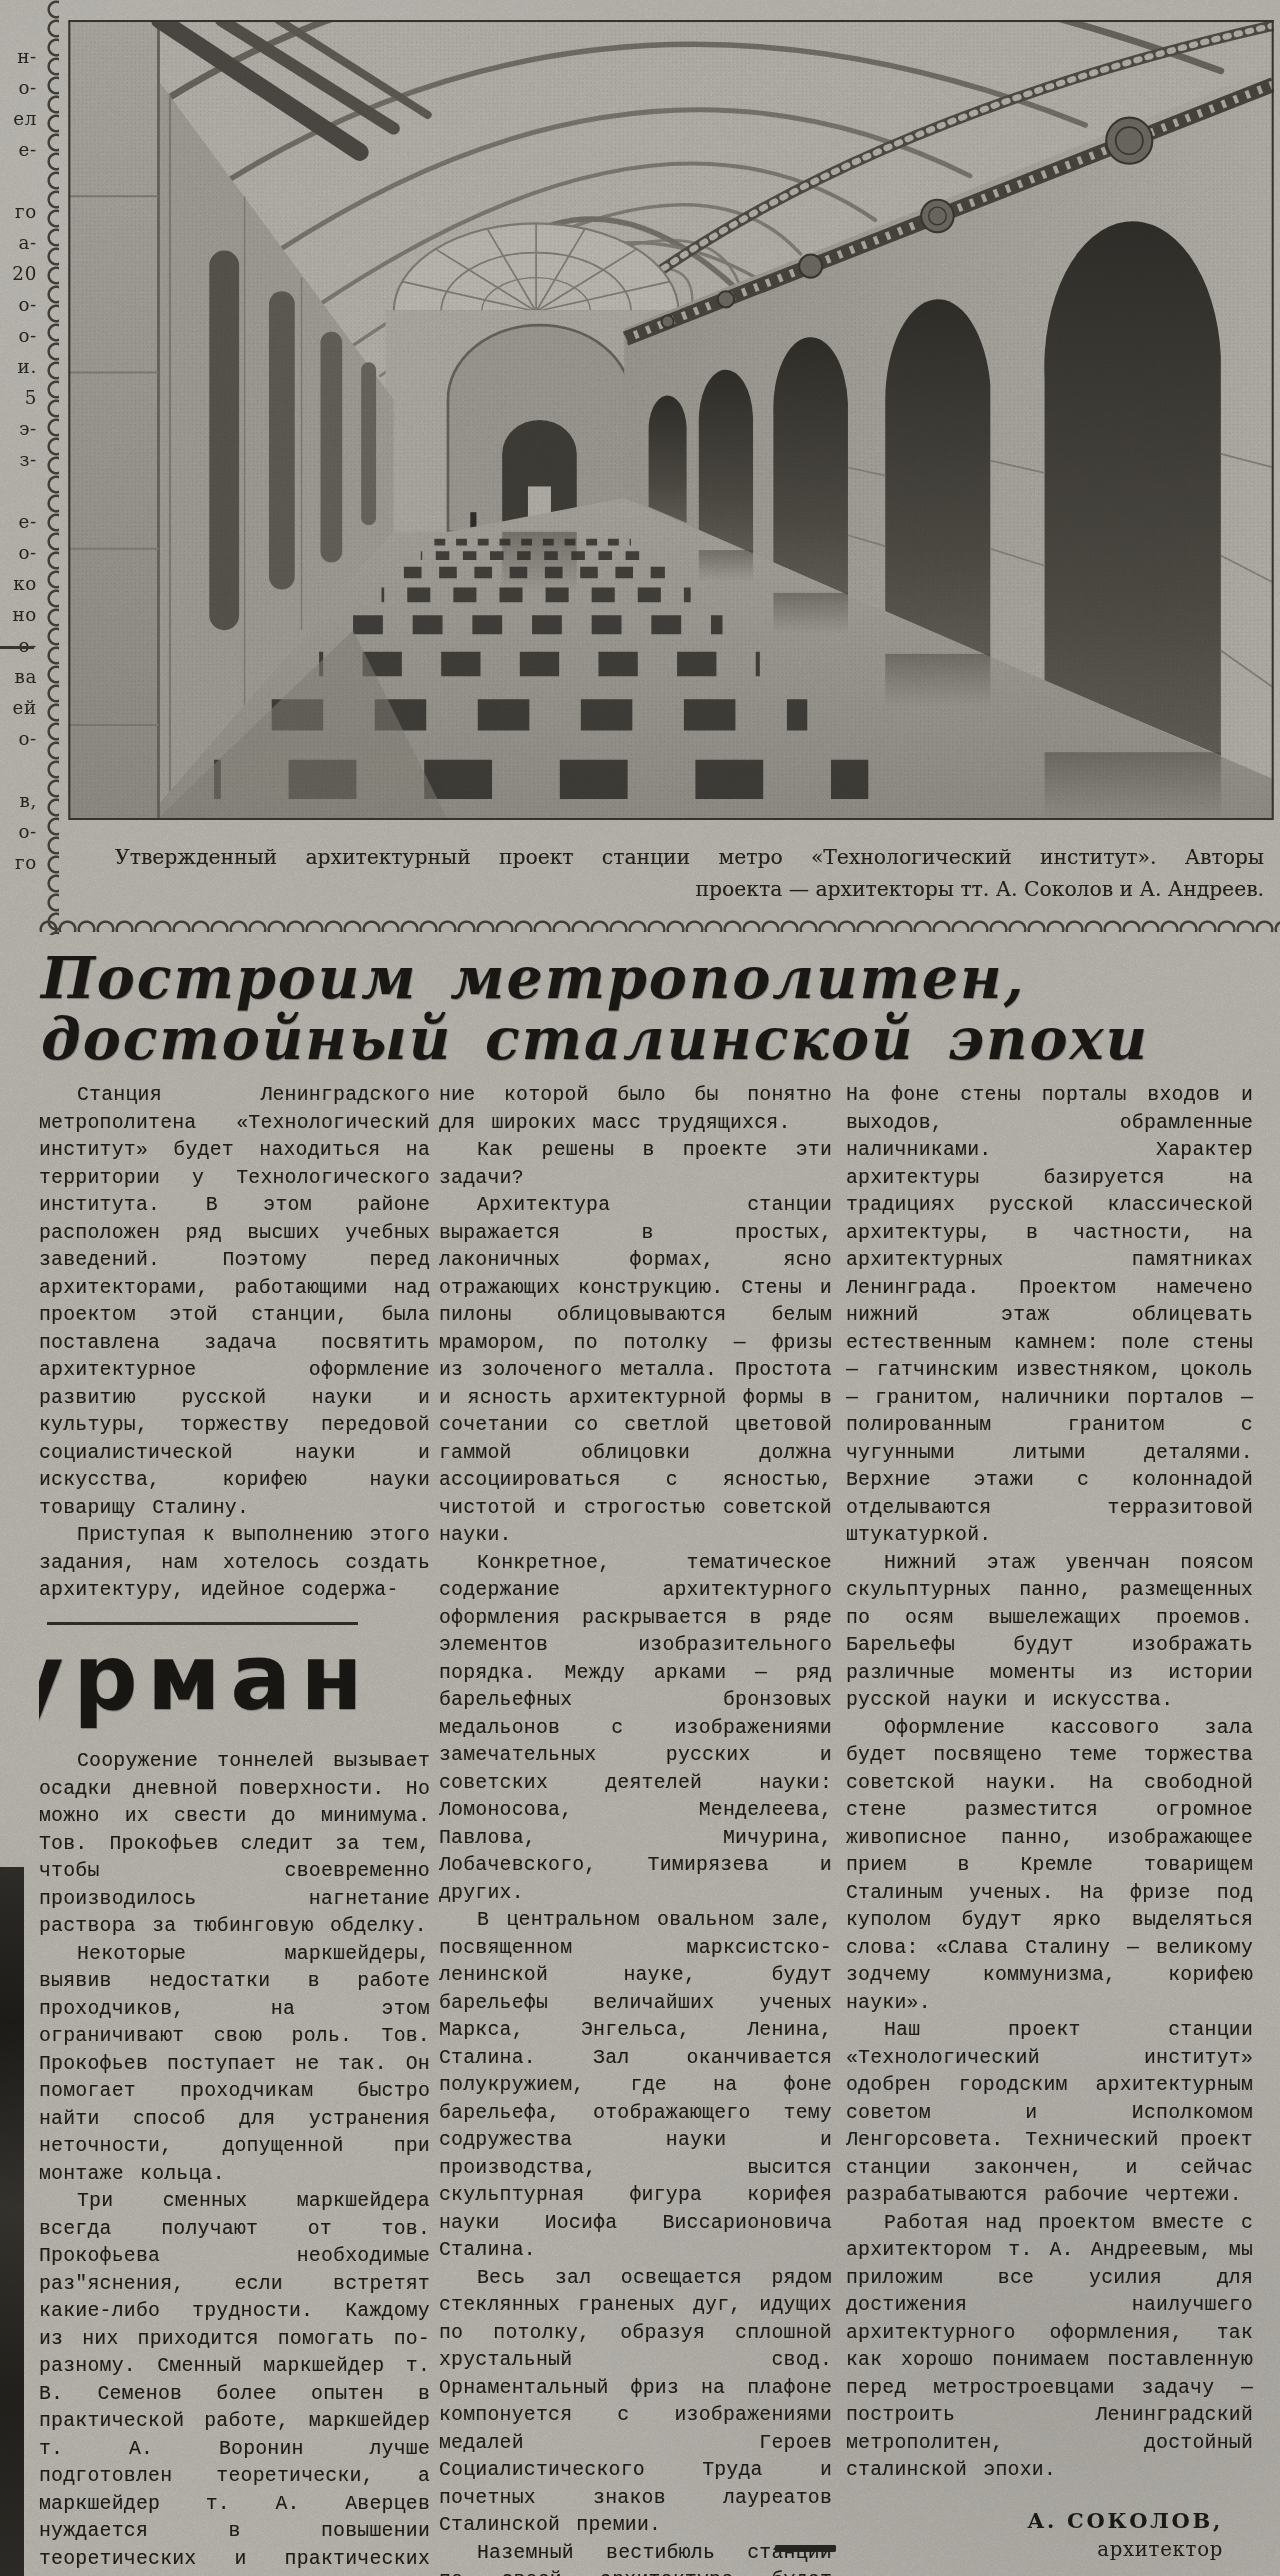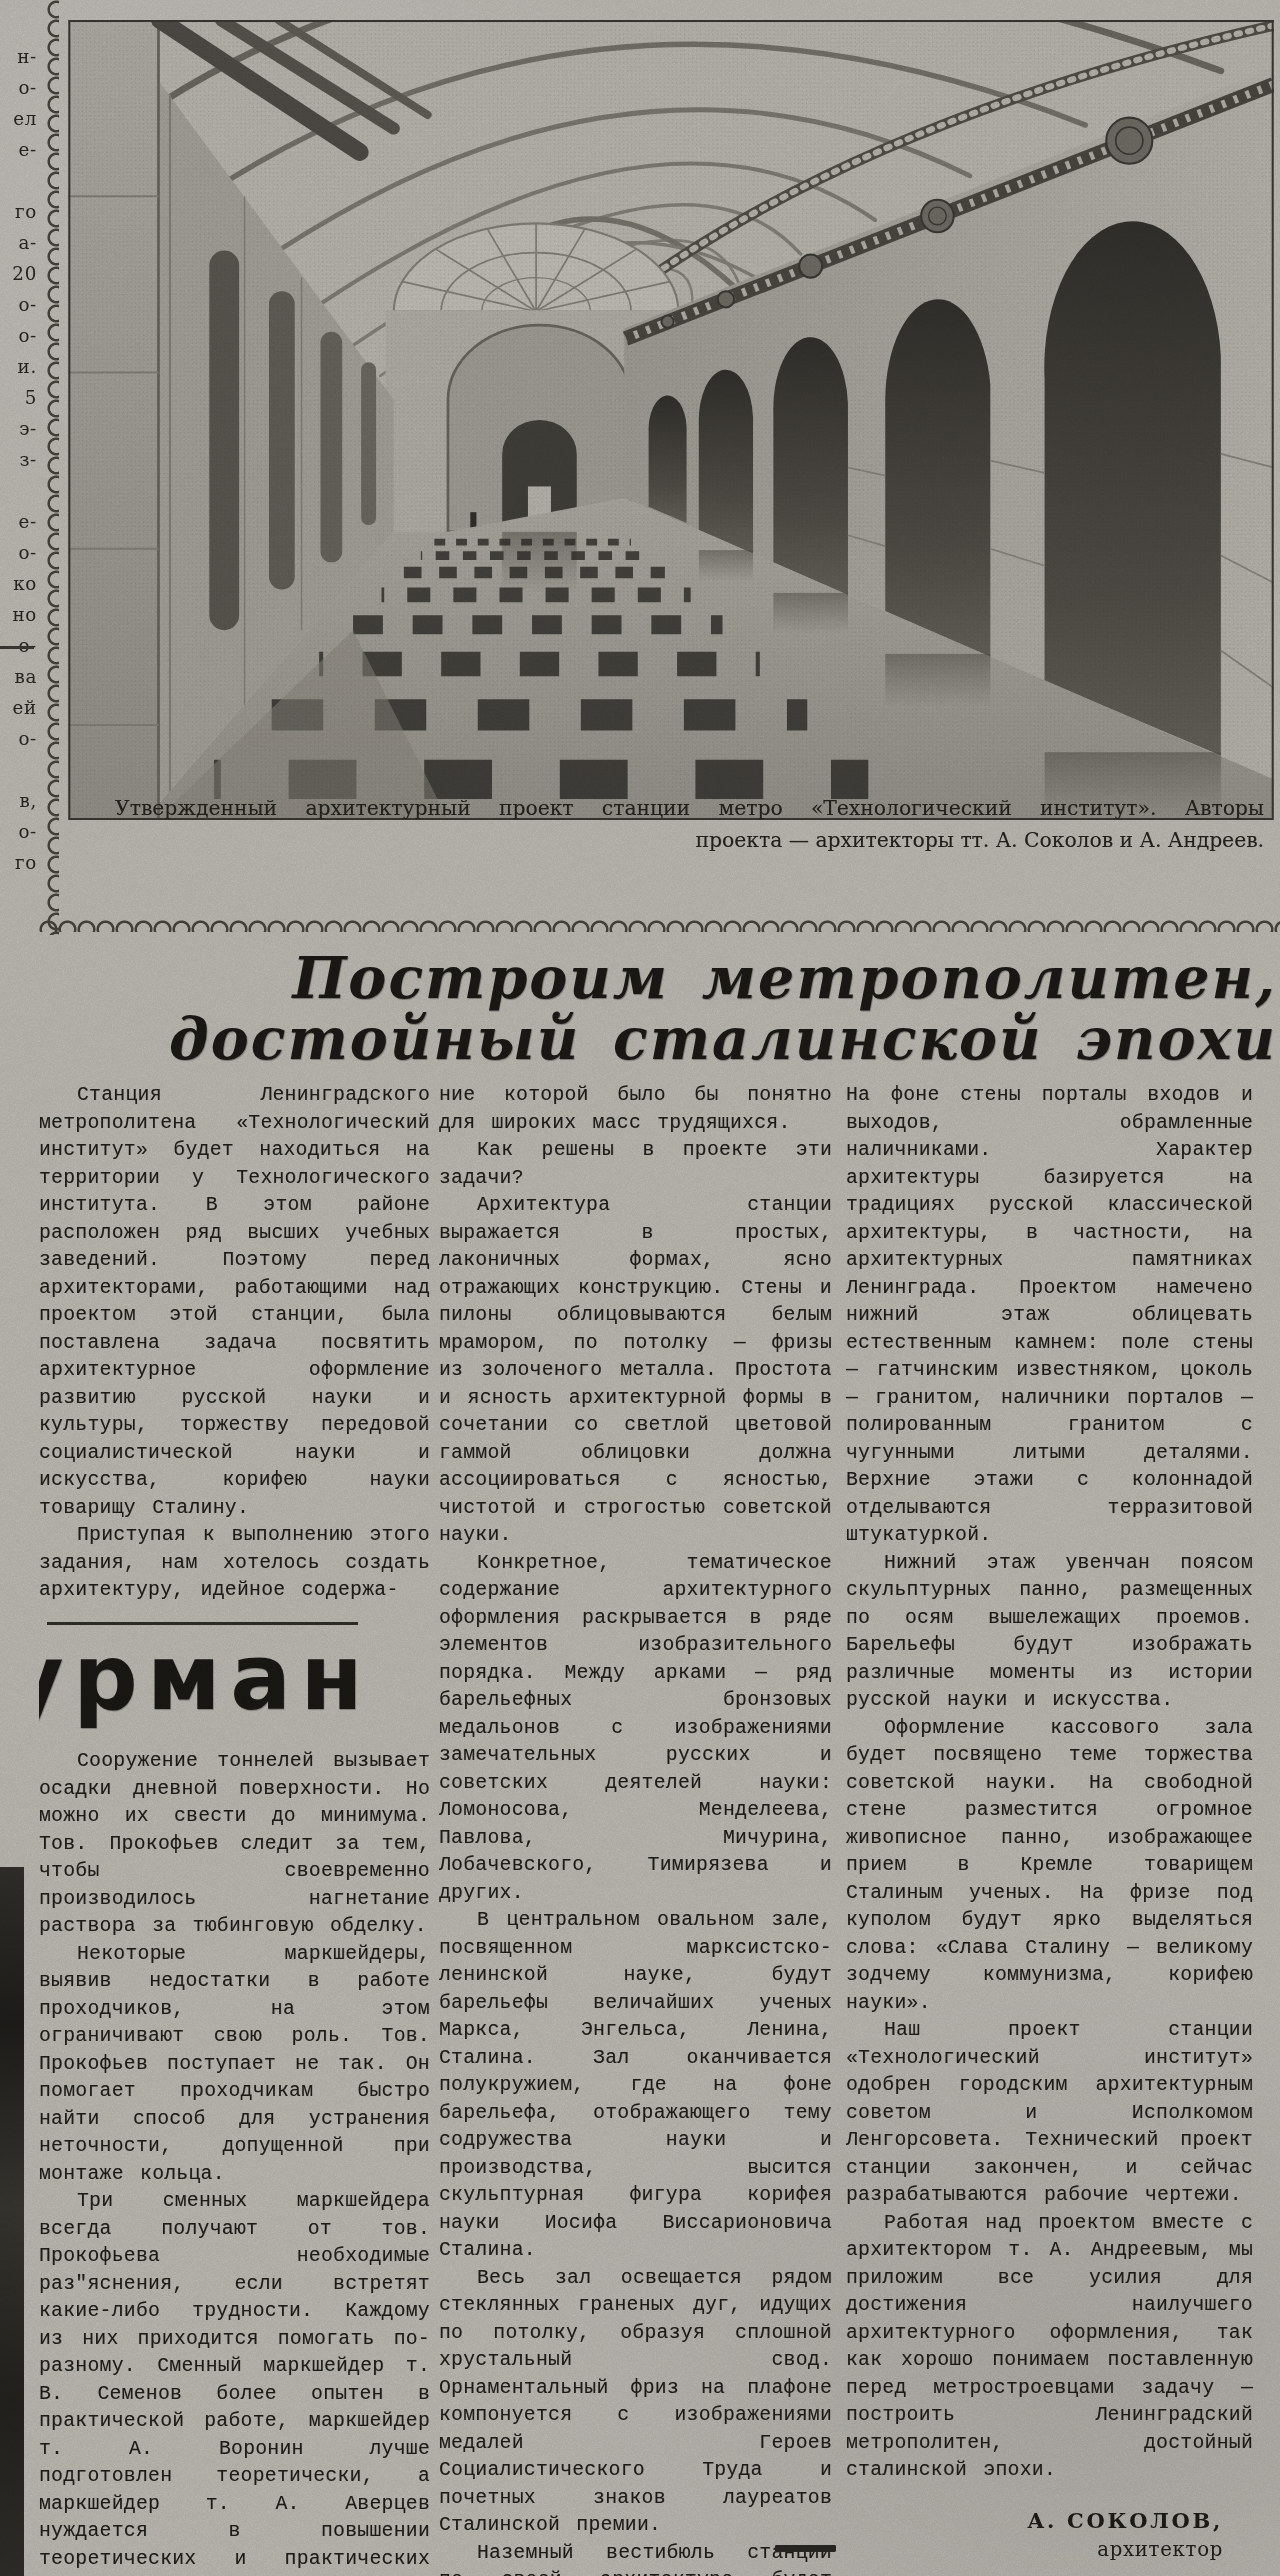--- a/index.html
+++ b/index.html
@@ -24,28 +24,28 @@
   .scallop-top{position:absolute;left:62px;top:-11px;width:1218px;height:17.6px;opacity:.9;
     background-image:radial-gradient(circle at 9.5px 0px, rgba(0,0,0,0) 6.1px, #4a473f 6.8px, #4a473f 8.5px, rgba(0,0,0,0) 9.5px);
     background-size:19px 17.6px;background-repeat:repeat-x;}
   .scallop-bottom{position:absolute;left:39px;top:912px;width:1241px;height:20.3px;
     background-image:radial-gradient(circle at 9.5px 17.6px, rgba(0,0,0,0) 6.1px, #4a473f 6.8px, #4a473f 8.5px, rgba(0,0,0,0) 9.5px);
     background-size:19px 20.3px;background-repeat:repeat-x;}
   
   .photo{position:absolute;left:68px;top:20.3px;width:1206px;height:800px;}
   .photo svg{display:block;width:100%;height:100%;}
   
-  .caption{position:absolute;left:76px;top:792px;width:1188px;
+  .caption{position:absolute;left:76px;top:841px;width:1188px;
     font-size:20.3px;line-height:32px;color:#26241e;
     text-shadow:0.3px 0.4px 0.5px rgba(35,33,28,.30);}
   .caption .l1{text-align:justify;text-align-last:justify;text-indent:39px;white-space:nowrap;overflow:hidden;}
   .caption .l1{white-space:normal;}
   .caption .l2{text-align:right;}
   
-  .headline{position:absolute;left:41px;top:947px;width:1236px;text-align:right;
+  .headline{position:absolute;left:41px;top:947px;width:1236px;text-align:left;
     font-style:italic;font-weight:bold;font-size:57px;line-height:61px;
     letter-spacing:2px;word-spacing:11px;color:#1d1b17;
     text-shadow:0.7px 0.8px 0.7px rgba(25,23,19,.35);}
   
   .columns{position:absolute;left:39px;top:1082px;width:1221px;height:1494px;overflow:hidden;}
   .col{position:absolute;top:0;}
   .col1{left:0;width:391px;}
   .col2{left:400px;width:393px;}
   .col3{left:807px;width:407px;}
   .col p{margin:0;font-size:19.7px;line-height:27.5px;text-align:justify;text-indent:38px;

